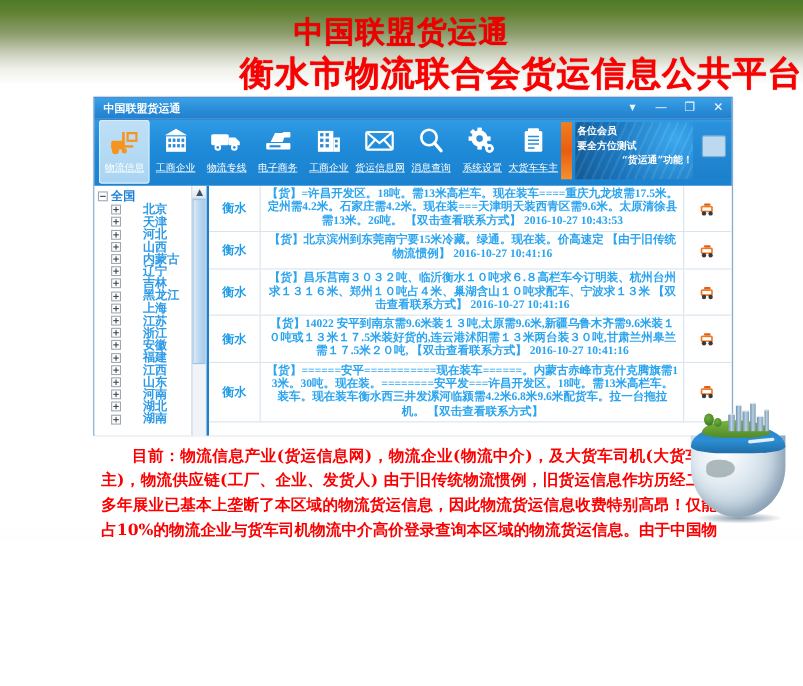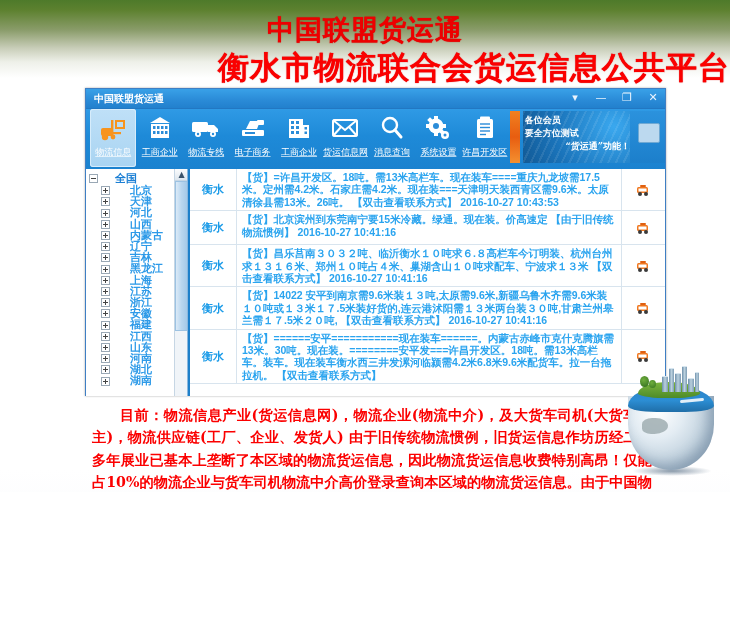--- a/index.html
+++ b/index.html
@@ -206,21 +206,21 @@
     border-right: 1px solid #8ab8df;
     position: relative;
     overflow: hidden;
   }
   .tree {
     padding: 3px 0 0 3px;
   }
   .tree-root {
     display: flex;
     align-items: center;
-    gap: 17px;
+    gap: 3px;
     font-size: 11px;
     font-weight: bold;
     color: #1b7fd4;
     line-height: 13px;
     white-space: nowrap;
   }
   .tree-node {
     display: flex;
     align-items: center;
     gap: 20px;
@@ -299,21 +299,22 @@
     border-right: 1px solid #d8e4ee;
   }
   .cell-msg {
     flex: 1;
     padding: 2px 4px 2px 5px;
     font-size: 10.5px;
     line-height: 12.4px;
     color: #2aa4ef;
     font-weight: bold;
     word-break: break-all;
-    font-family: Liberation Sans, sans-serif;
+    font-family: Liberation Serif, serif;
+    text-align: center;
   }
   .cell-msg .ts {
     font-weight: bold;
     color: #2aa4ef;
   }
   .cell-icon {
     width: 44px;
     flex: 0 0 44px;
     border-left: 1px solid #d8e4ee;
     display: flex;
@@ -572,21 +573,21 @@
             <rect x="5" y="4" width="16" height="19" rx="1.5" fill="#ffffff"></rect>
             <rect x="8" y="1.5" width="10" height="3.5" rx="1" fill="#ffffff"></rect>
             <g stroke="#2b8cd8" stroke-width="1.4">
               <line x1="8" y1="9" x2="18" y2="9"></line>
               <line x1="8" y1="12.5" x2="18" y2="12.5"></line>
               <line x1="8" y1="16" x2="18" y2="16"></line>
               <line x1="8" y1="19.5" x2="14" y2="19.5"></line>
             </g>
           </svg>
         </span>
-        <span class="tb-label">许昌开发区</span>
+        <span class="tb-label">大货车车主</span>
       </div>
 
       <div class="tb-sep"></div>
 
       <div class="tb-banner">
         <div class="b1">各位会员</div>
         <div class="b2">要全方位测试</div>
         <div class="b3">“货运通”功能！</div>
       </div>
 

